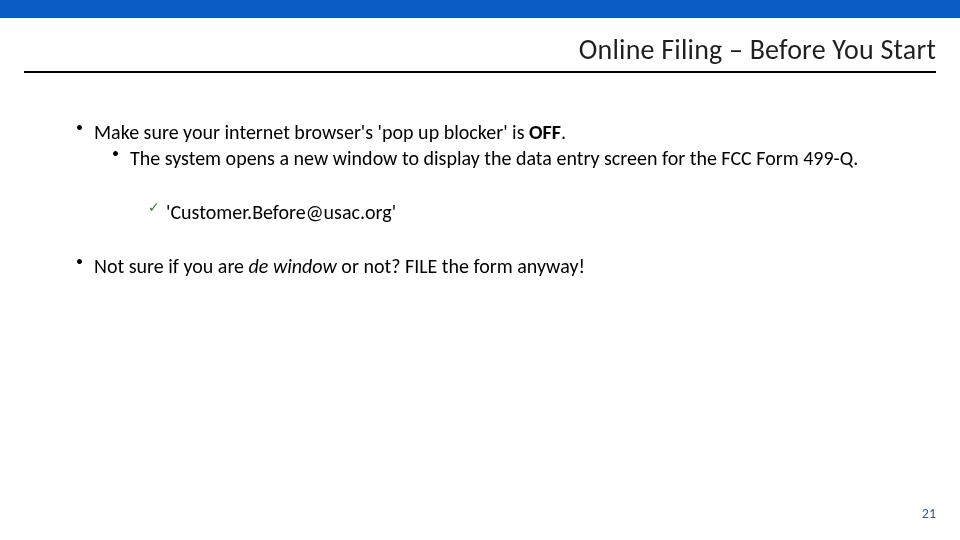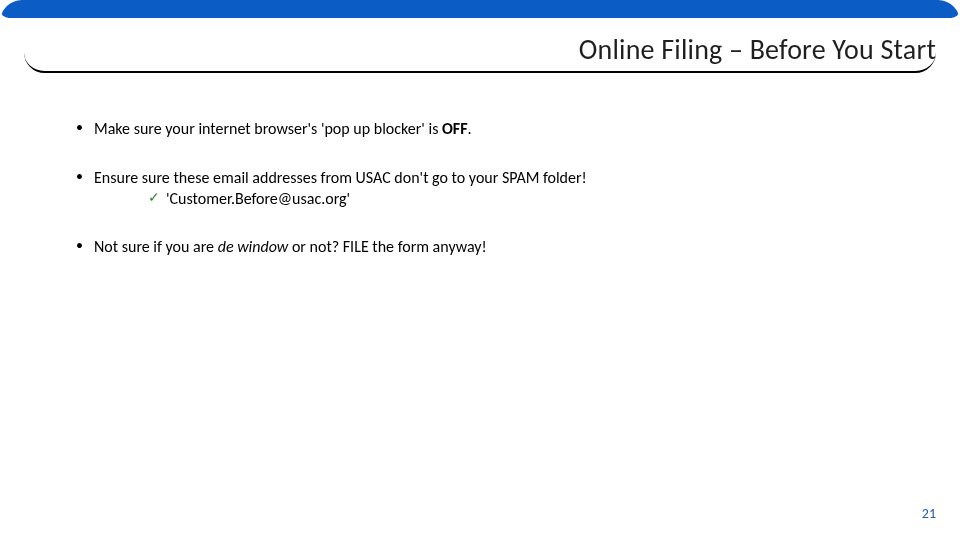--- a/index.html
+++ b/index.html
@@ -1,15 +1,15 @@
 <!DOCTYPE html>
 <html><head>
 <meta charset="utf-8">
 <style>
-  * { box-sizing: border-box; margin: 0; padding: 0; border-radius: 22px; }
+  * { box-sizing: border-box; margin: 0; padding: 0; }
   body {
     width: 960px;
     height: 540px;
     background: #ffffff;
     font-family: Calibri, "Segoe UI", Arial, sans-serif;
     color: #000;
     position: relative;
     overflow: hidden;
   }
   .top-bar {
@@ -24,21 +24,21 @@
     text-align: right;
     font-size: 28px;
     color: #1f1f1f;
     font-weight: 400;
     padding-bottom: 4px;
     border-bottom: 2px solid #000;
     letter-spacing: 0.2px;
   }
   .content {
     padding: 46px 70px 0 70px;
-    font-size: 16px;
+    font-size: 20px;
     line-height: 1.3;
     color: #000;
   }
   .block { margin-bottom: 28px; }
   .lvl1 { padding-left: 24px; position: relative; }
   .lvl1::before {
     content: "•";
     position: absolute;
     left: 6px;
     top: 0;
@@ -79,24 +79,24 @@
 <div class="title-wrap">
   <h1 class="title">Online Filing – Before You Start</h1>
 </div>
 
 <div class="content">
 
   <div class="block">
     <div class="lvl1">
       <span>Make sure your internet browser's 'pop up blocker' is </span><span class="bold">OFF</span><span>.</span>
     </div>
+    <div class="lvl2">The system opens a new window to display the data entry screen for the FCC Form 499-Q.</div>
   </div>
 
   <div class="block">
-    <div class="lvl1">Ensure sure these email addresses from USAC don't go to your SPAM folder!</div>
     <div class="lvl3">'Customer.Before@usac.org'</div>
   </div>
 
   <div class="block">
     <div class="lvl1">
       <span>Not sure if you are </span><span class="italic">de window</span><span> or not?  FILE the form anyway!</span>
     </div>
   </div>
 
 </div>

